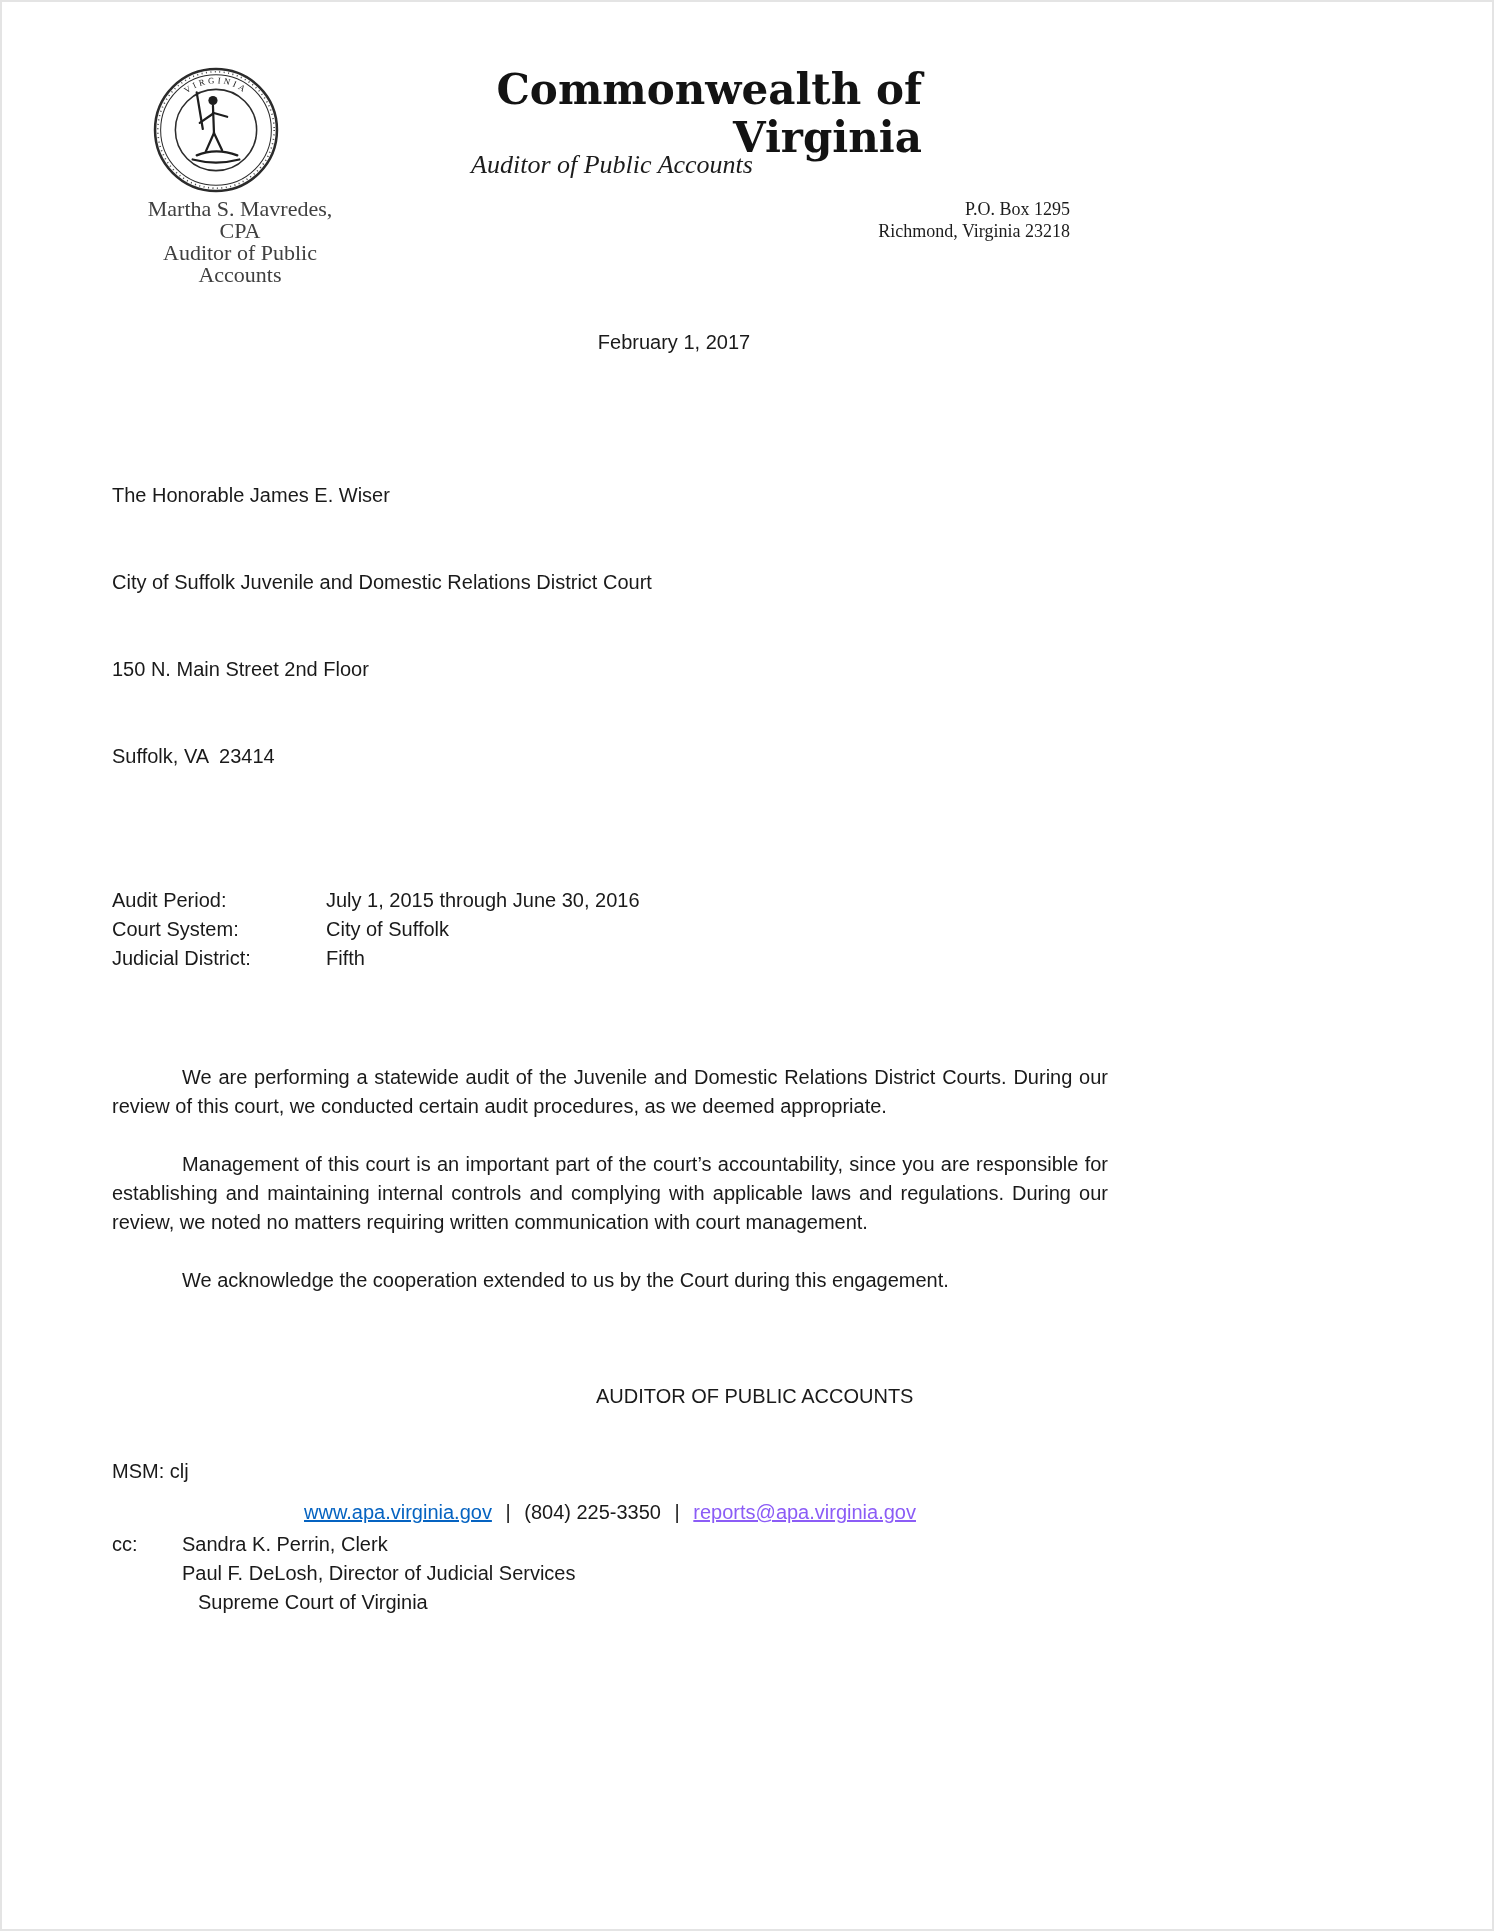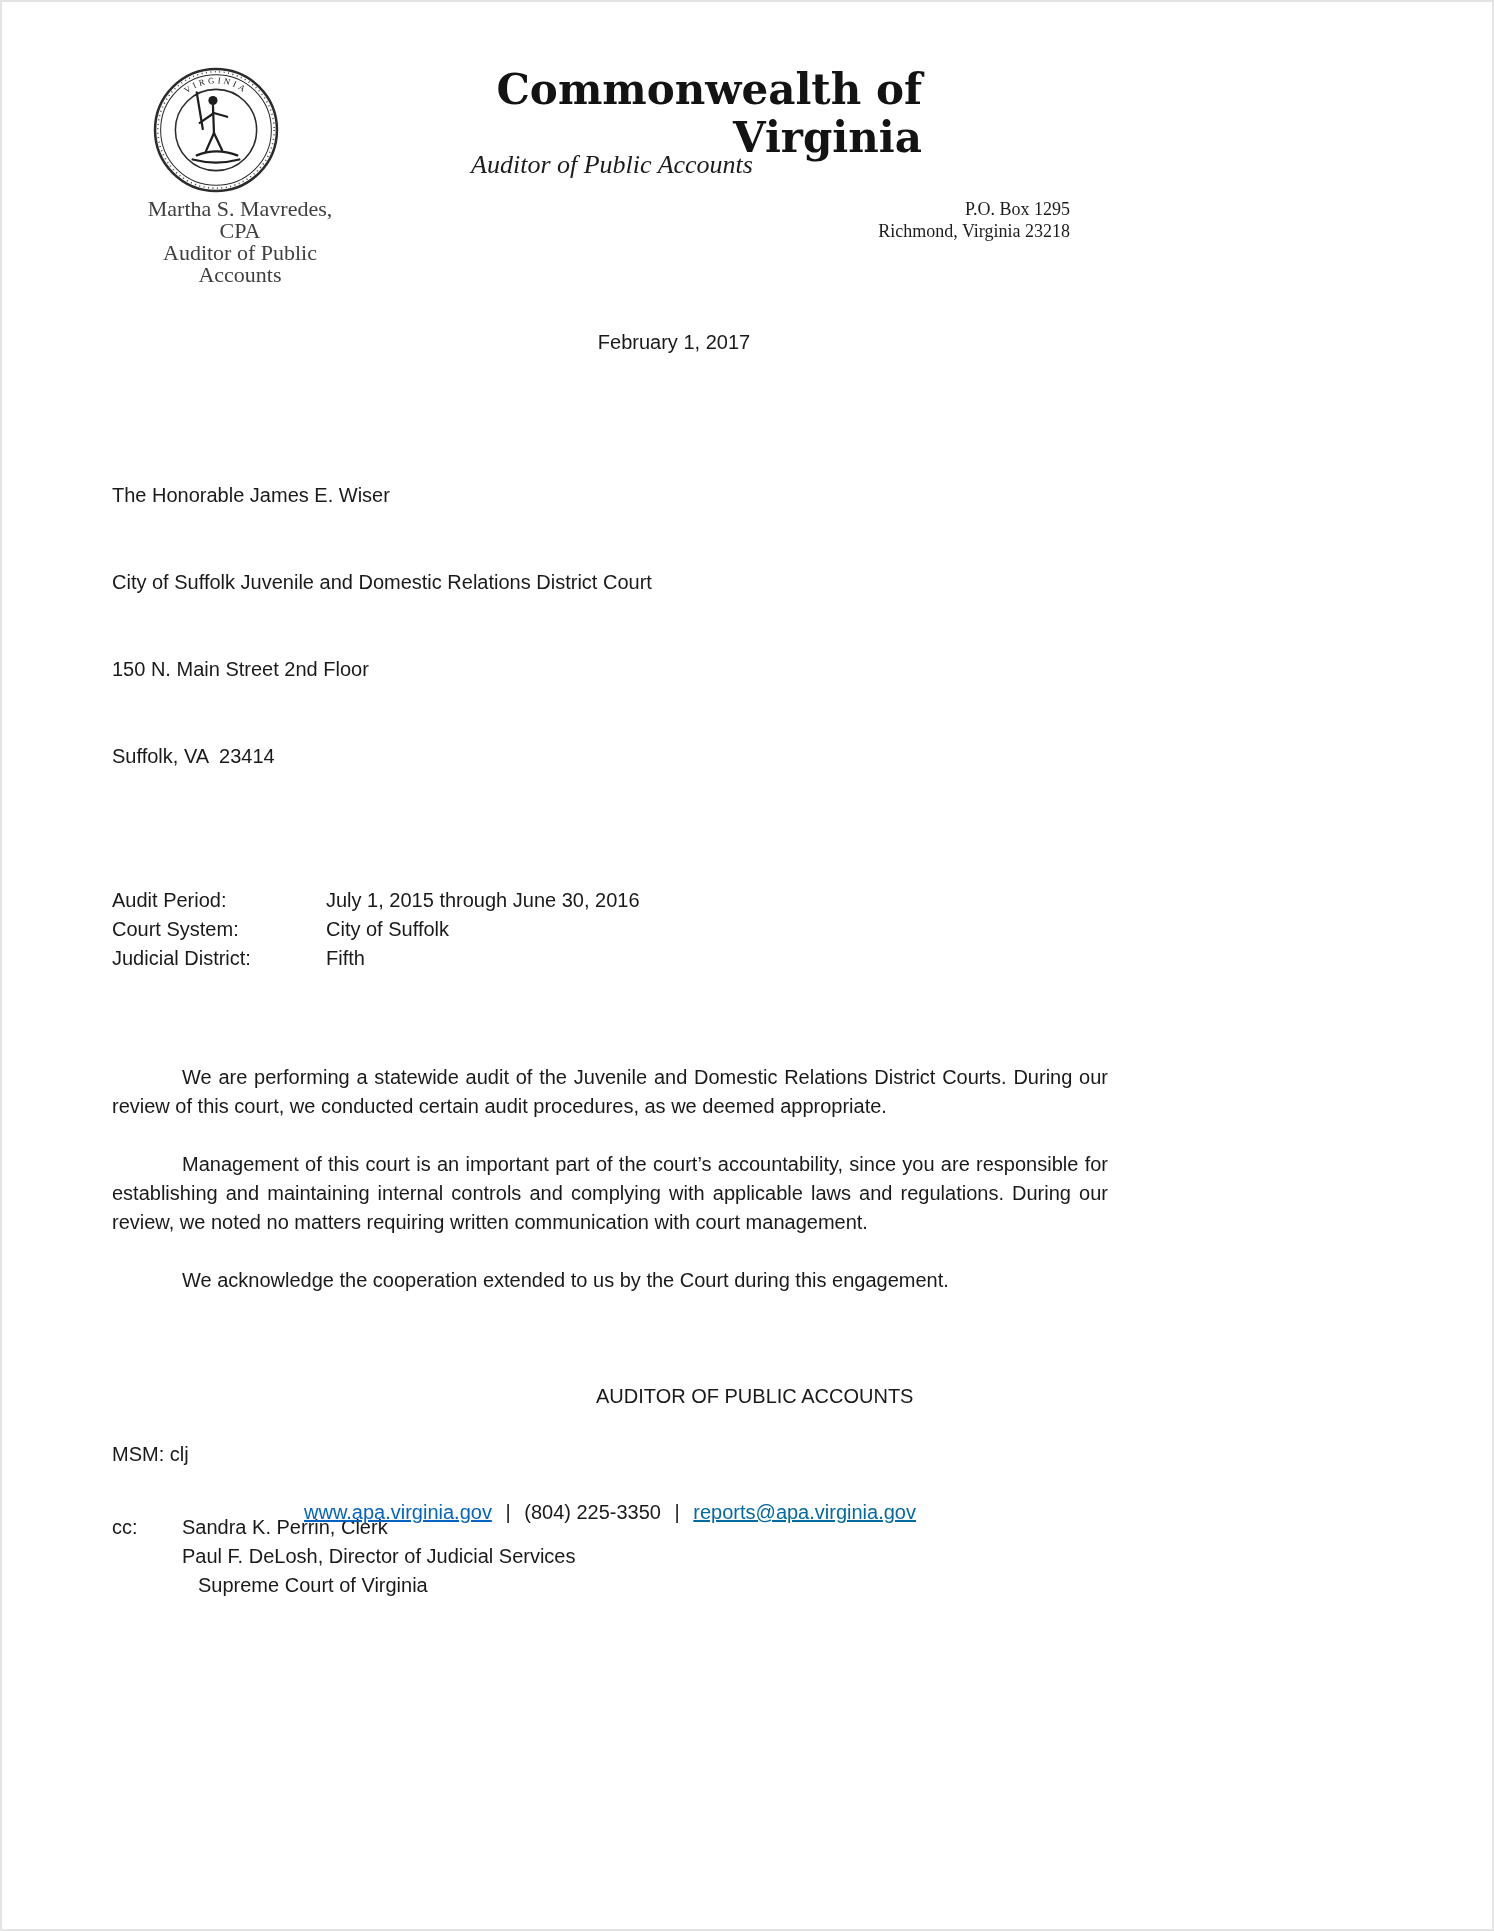--- a/index.html
+++ b/index.html
@@ -98,21 +98,21 @@
   .para {
     text-align: justify;
     text-indent: 70px;
     margin: 29px 0 0 0;
   }
   .para-first { margin-top: 90px; }
   .signature-line {
     margin-top: 87px;
     margin-left: 484px;
   }
-  .reference-line { margin-top: 29px; }
+  .reference-line { margin-top: 46px; }
   .cc-block {
     margin-top: 44px;
     display: grid;
     grid-template-columns: 70px 1fr;
     align-items: start;
   }
   .cc-name-indent { padding-left: 16px; }
 
   
   .footer {
@@ -209,16 +209,16 @@
       </div>
     </div>
 
   </div>
 
   <div class="footer">
     <a href="#" style="color: rgb(5, 99, 193);">www.apa.virginia.gov</a>
     <span class="sep">|</span>
     <span>(804) 225-3350</span>
     <span class="sep">|</span>
-    <a href="#" style="color: #0369a1; text-align: center;">reports@apa.virginia.gov</a>
+    <a href="#" style="color: #8b5cf6; text-align: center;">reports@apa.virginia.gov</a>
   </div>
 
 </div>
 
 </body></html>

